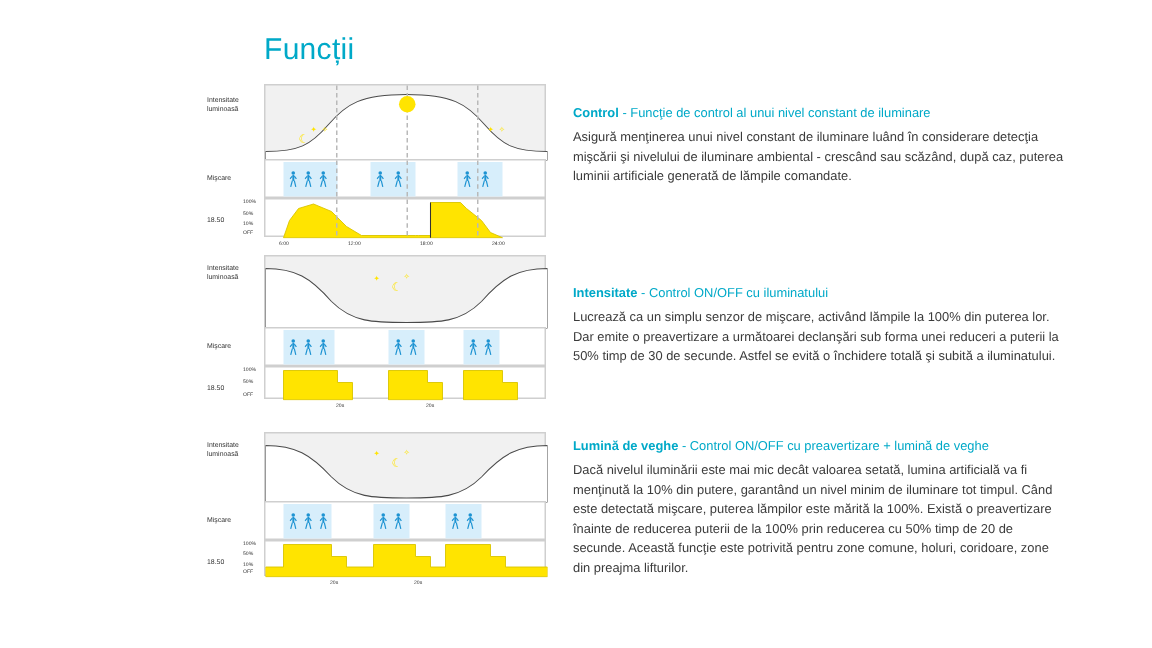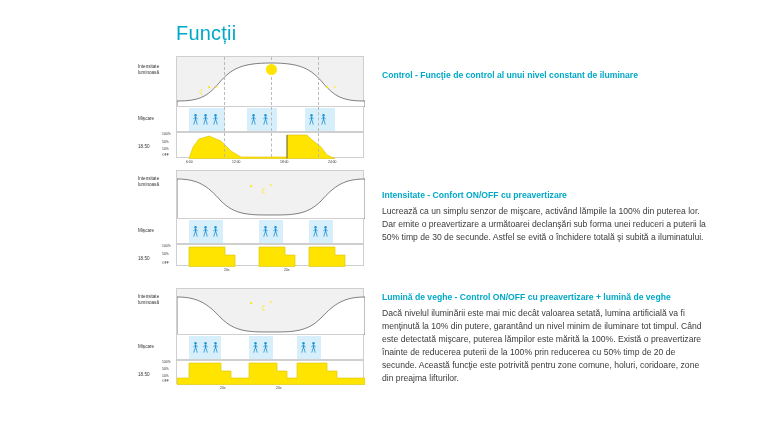--- a/index.html
+++ b/index.html
@@ -54,21 +54,21 @@
 
   
   .ptick{position:absolute;left:-15px;font-size:3.4px;color:#333;line-height:1;}
 
   
   .xlab{position:absolute;font-size:3.4px;color:#333;white-space:nowrap;}
 
   
   .txt{position:absolute;left:382px;width:330px;}
   .txt h3{margin:0 0 5px 0;font-size:8.6px;font-weight:bold;color:#00a9c8;}
-  .txt h3 .sub{font-weight:bold;color:#00a9c8;}
+  .txt h3 .sub{font-weight:normal;color:#00a9c8;}
   .txt p{margin:0;font-size:8.6px;color:#3b3b3b;line-height:1.52;}
 </style>
 </head>
 <body>
 
 <div id="page">
 
   <div class="title">Funcții</div>
 
   <div class="panel" style="top:56px;">
@@ -184,20 +184,21 @@
         <div class="xlab" style="left:10px;top:2px;">6:00</div>
         <div class="xlab" style="left:56px;top:2px;">12:00</div>
         <div class="xlab" style="left:104px;top:2px;">18:00</div>
         <div class="xlab" style="left:152px;top:2px;">24:00</div>
       </div>
     </div>
   </div>
 
   <div class="txt" style="top:70px;">
     <h3><span>Control</span><span class="sub"> -  Funcţie de control al unui nivel constant de iluminare</span></h3>
+    <p>Asigură menţinerea unui nivel constant de iluminare luând în considerare detecţia mişcării şi nivelului de iluminare ambiental - crescând sau scăzând, după caz, puterea luminii artificiale generată de lămpile comandate.</p>
   </div>
 
   <div class="panel" style="top:170px;">
 
     <div class="axis-label" style="top:6px;white-space:pre-line;">Intensitate
 luminoasă</div>
     <div class="axis-label" style="top:58px;">Mişcare</div>
     <div class="axis-label" style="top:86px;">18.50</div>
 
     <div class="plotwrap">
@@ -292,21 +293,21 @@
       </div>
 
       <div style="position:relative;height:10px;">
         <div class="xlab" style="left:48px;top:2px;">20s</div>
         <div class="xlab" style="left:108px;top:2px;">20s</div>
       </div>
     </div>
   </div>
 
   <div class="txt" style="top:190px;">
-    <h3><span>Intensitate</span><span class="sub"> - Confort ON/OFF cu preavertizare</span></h3>
+    <h3><span>Intensitate</span><span class="sub"> - Control ON/OFF cu iluminatului</span></h3>
     <p>Lucrează ca un simplu senzor de mişcare, activând lămpile la 100% din puterea lor. Dar emite o preavertizare a următoarei declanşări sub forma unei reduceri a puterii la 50% timp de 30 de secunde. Astfel se evită o închidere totală şi subită a iluminatului.</p>
   </div>
 
   <div class="panel" style="top:288px;">
 
     <div class="axis-label" style="top:6px;white-space:pre-line;">Intensitate
 luminoasă</div>
     <div class="axis-label" style="top:56px;">Mişcare</div>
     <div class="axis-label" style="top:84px;">18.50</div>
 

